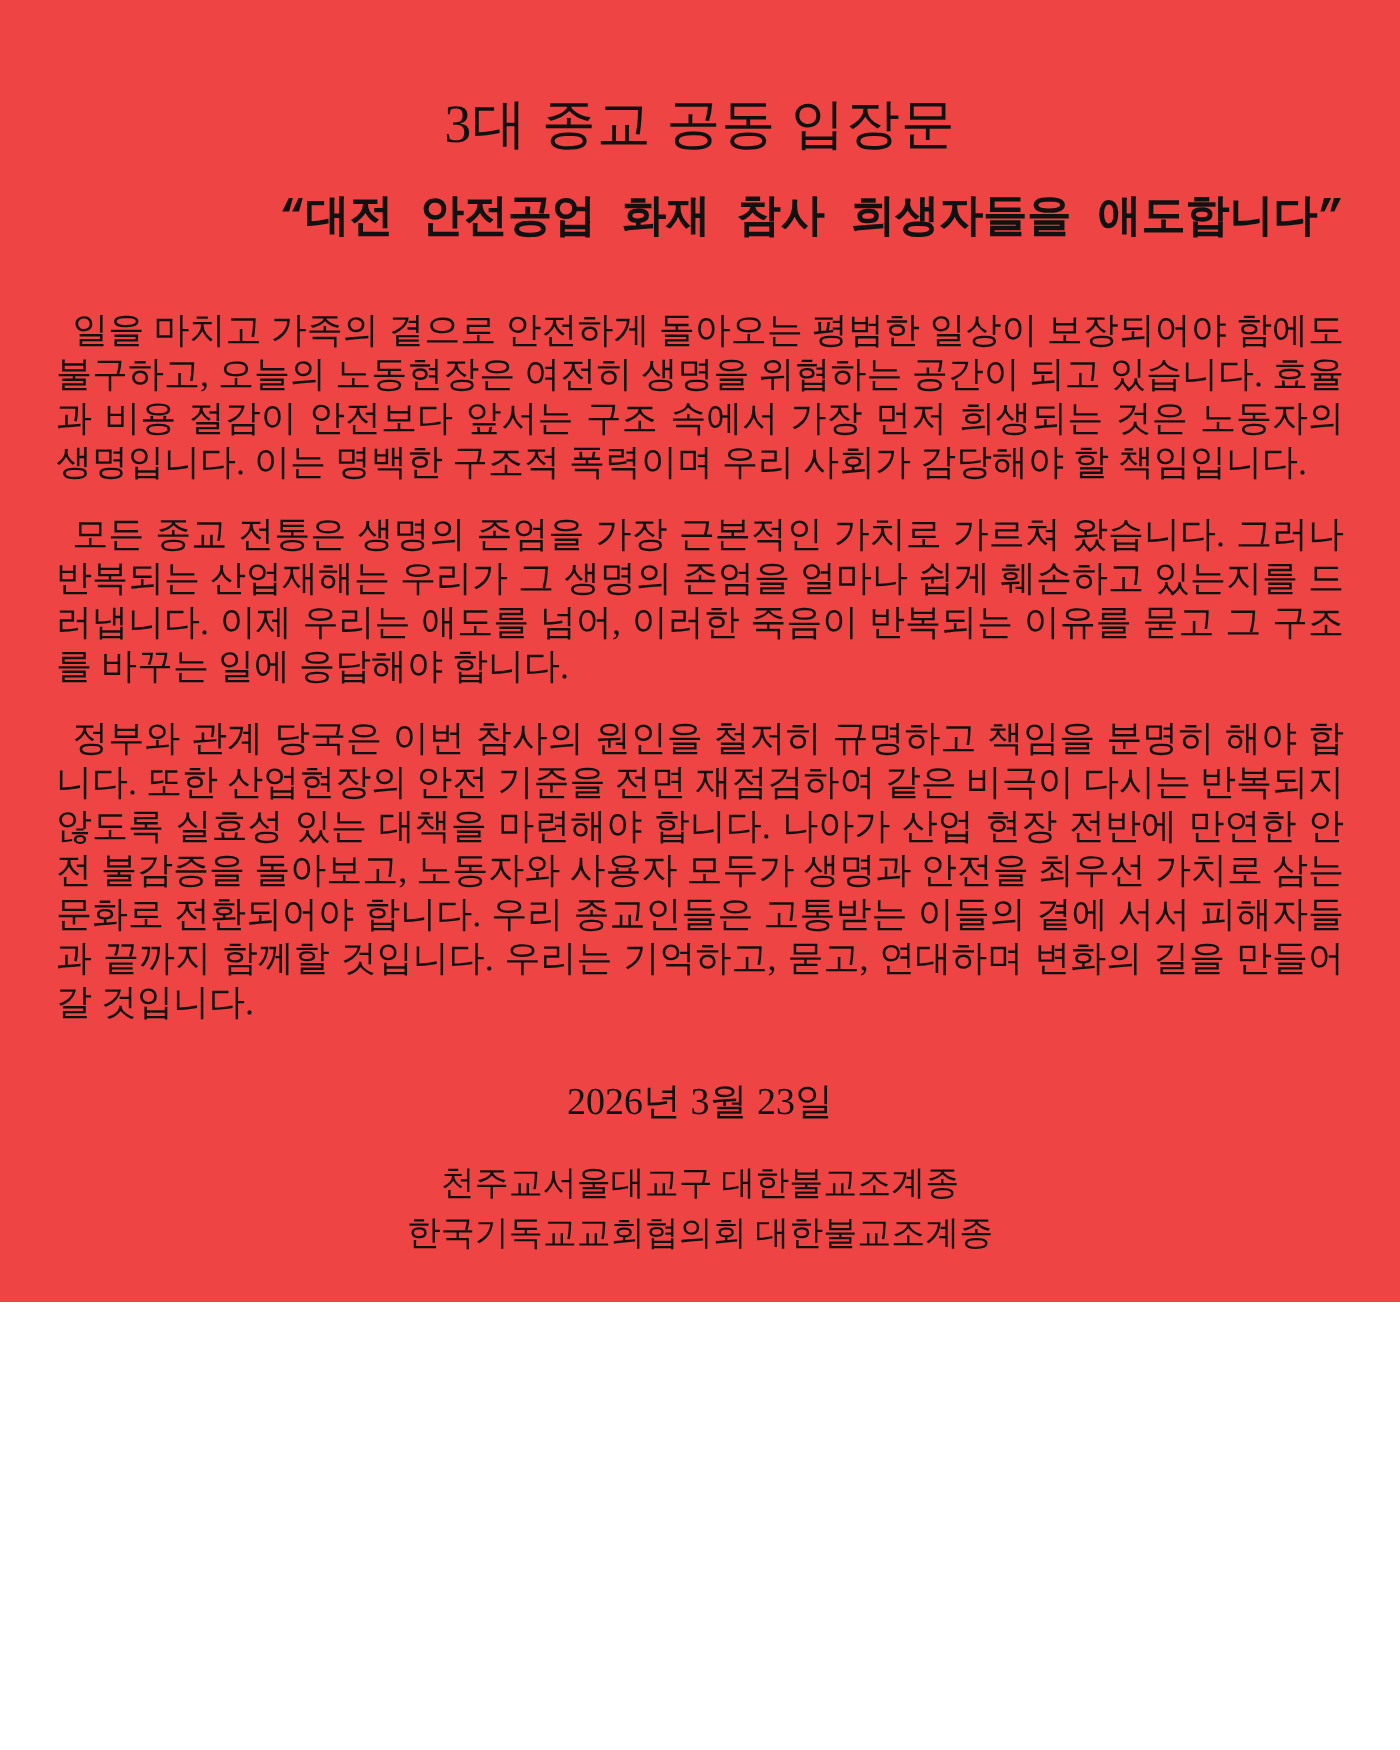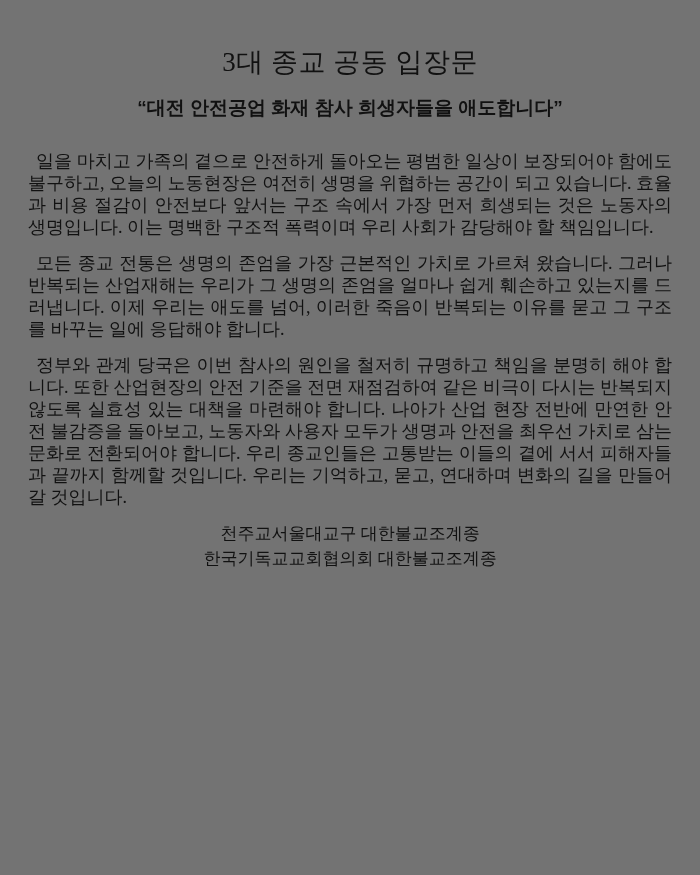--- a/index.html
+++ b/index.html
@@ -3,42 +3,42 @@
 <meta charset="utf-8">
 <style>
   html, body {
     margin: 0;
     padding: 0;
     background: #ffffff;
   }
   .page {
     position: relative;
     width: 700px;
-    height: 875px;
-    background: #737373;
+    height: 651px;
+    background: #ef4444;
     color: #111111;
     font-family: "Liberation Serif", serif;
     box-sizing: border-box;
     padding: 46px 28px 0 28px;
     overflow: hidden;
   }
   .doc-title {
     text-align: center;
     font-family: "Liberation Serif", serif;
     font-weight: 400;
     font-size: 27px;
     line-height: 1.25;
     margin: 0 0 16px 0;
     letter-spacing: 0.5px;
   }
   .doc-subtitle {
-    text-align: center;
-    font-family: Liberation Sans, sans-serif;
+    text-align: right;
+    font-family: Liberation Mono, monospace;
     font-weight: 700;
-    font-size: 19px;
+    font-size: 22px;
     line-height: 1.3;
     margin: 0 0 30px 0;
   }
   .doc-body p {
     font-size: 18px;
     line-height: 22px;
     margin: 0 0 14px 0;
     text-align: justify;
     word-break: break-all;
     text-indent: 0.45em;
@@ -65,19 +65,20 @@
   <h1 class="doc-title">3대 종교 공동 입장문</h1>
 
   <h2 class="doc-subtitle">“대전 안전공업 화재 참사 희생자들을 애도합니다”</h2>
 
   <div class="doc-body">
     <p>일을 마치고 가족의 곁으로 안전하게 돌아오는 평범한 일상이 보장되어야 함에도 불구하고, 오늘의 노동현장은 여전히 생명을 위협하는 공간이 되고 있습니다. 효율과 비용 절감이 안전보다 앞서는 구조 속에서 가장 먼저 희생되는 것은 노동자의 생명입니다. 이는 명백한 구조적 폭력이며 우리 사회가 감당해야 할 책임입니다.</p>
     <p>모든 종교 전통은 생명의 존엄을 가장 근본적인 가치로 가르쳐 왔습니다. 그러나 반복되는 산업재해는 우리가 그 생명의 존엄을 얼마나 쉽게 훼손하고 있는지를 드러냅니다. 이제 우리는 애도를 넘어, 이러한 죽음이 반복되는 이유를 묻고 그 구조를 바꾸는 일에 응답해야 합니다.</p>
     <p>정부와 관계 당국은 이번 참사의 원인을 철저히 규명하고 책임을 분명히 해야 합니다. 또한 산업현장의 안전 기준을 전면 재점검하여 같은 비극이 다시는 반복되지 않도록 실효성 있는 대책을 마련해야 합니다. 나아가 산업 현장 전반에 만연한 안전 불감증을 돌아보고, 노동자와 사용자 모두가 생명과 안전을 최우선 가치로 삼는 문화로 전환되어야 합니다. 우리 종교인들은 고통받는 이들의 곁에 서서 피해자들과 끝까지 함께할 것입니다. 우리는 기억하고, 묻고, 연대하며 변화의 길을 만들어갈 것입니다.</p>
   </div>
 
+  <div class="doc-date">2026년 3월 23일</div>
 
   <div class="signatories">
     <div>천주교서울대교구 대한불교조계종</div>
     <div>한국기독교교회협의회 대한불교조계종</div>
   </div>
 
 </div>
 
 </body></html>

